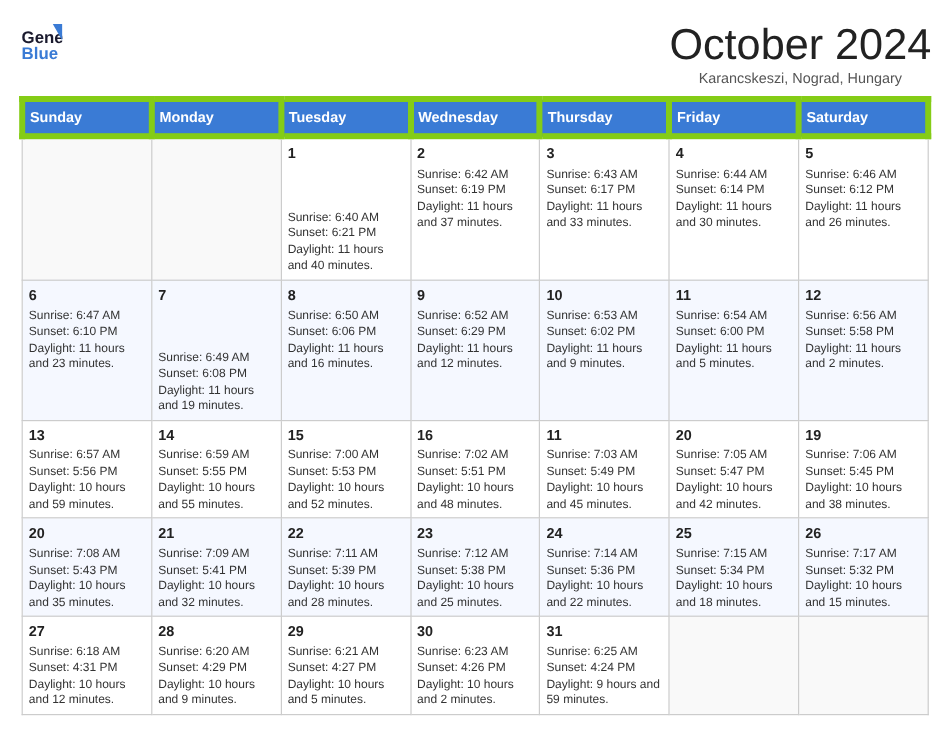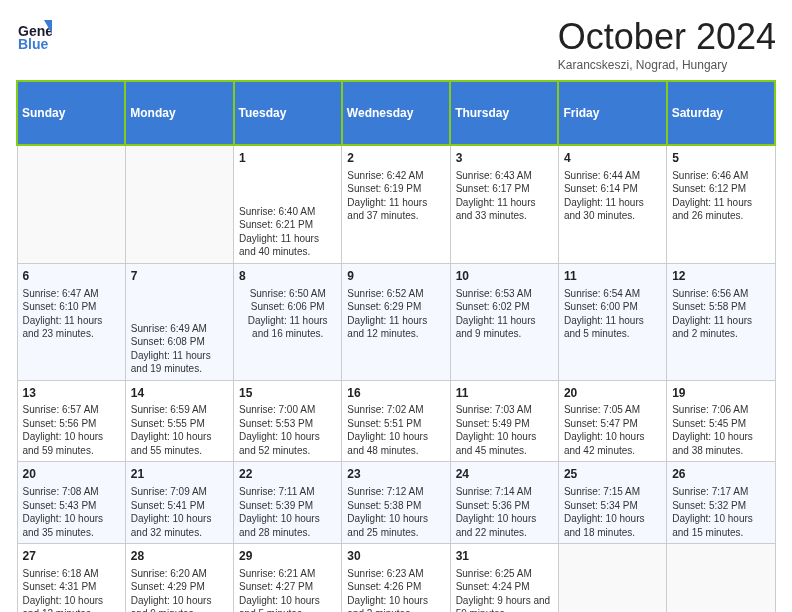--- a/index.html
+++ b/index.html
@@ -19,44 +19,44 @@
     .logo {
       display: flex;
       align-items: center;
       gap: 4px;
     }
     .logo-icon {
       width: 36px;
       height: 36px;
     }
     .title-section {
-      text-align: left;
+      text-align: center;
     }
     .month-title {
       font-size: 36px;
       font-weight: 300;
       color: #222;
     }
     .subtitle {
       font-size: 12px;
       color: #555;
     }
     table {
       width: 100%;
       border-collapse: collapse;
       font-size: 11px;
     }
     thead tr th {
       background-color: #3a7bd5;
       color: #fff;
-      padding: 24px 4px;
+      padding: 6px 4px;
       text-align: left;
       font-size: 12px;
       font-weight: bold;
-      border: 2px solid #84cc16;
+      border: 5px solid #84cc16;
     }
     tbody tr td {
       border: 1px solid #ccc;
       padding: 4px 5px;
       vertical-align: top;
       height: 80px;
       width: calc(100% / 7);
       color: #222;
       line-height: 1.4;
     }
@@ -152,21 +152,21 @@
 Daylight: 11 hours and 23 minutes.</div>
         </td>
         <td>
           <div class="day-number">7</div>
           <div class="day-info" style="white-space: pre-line; margin-top: 37px;">Sunrise: 6:49 AM
 Sunset: 6:08 PM
 Daylight: 11 hours and 19 minutes.</div>
         </td>
         <td>
           <div class="day-number">8</div>
-          <div class="day-info" style="white-space: pre-line; text-align: center;">Sunrise: 6:50 AM
+          <div class="day-info" style="white-space: pre-line;">Sunrise: 6:50 AM
 Sunset: 6:06 PM
 Daylight: 11 hours and 16 minutes.</div>
         </td>
         <td>
           <div class="day-number">9</div>
           <div class="day-info" style="white-space: pre-line;">Sunrise: 6:52 AM
 Sunset: 6:29 PM
 Daylight: 11 hours and 12 minutes.</div>
         </td>
         <td>

